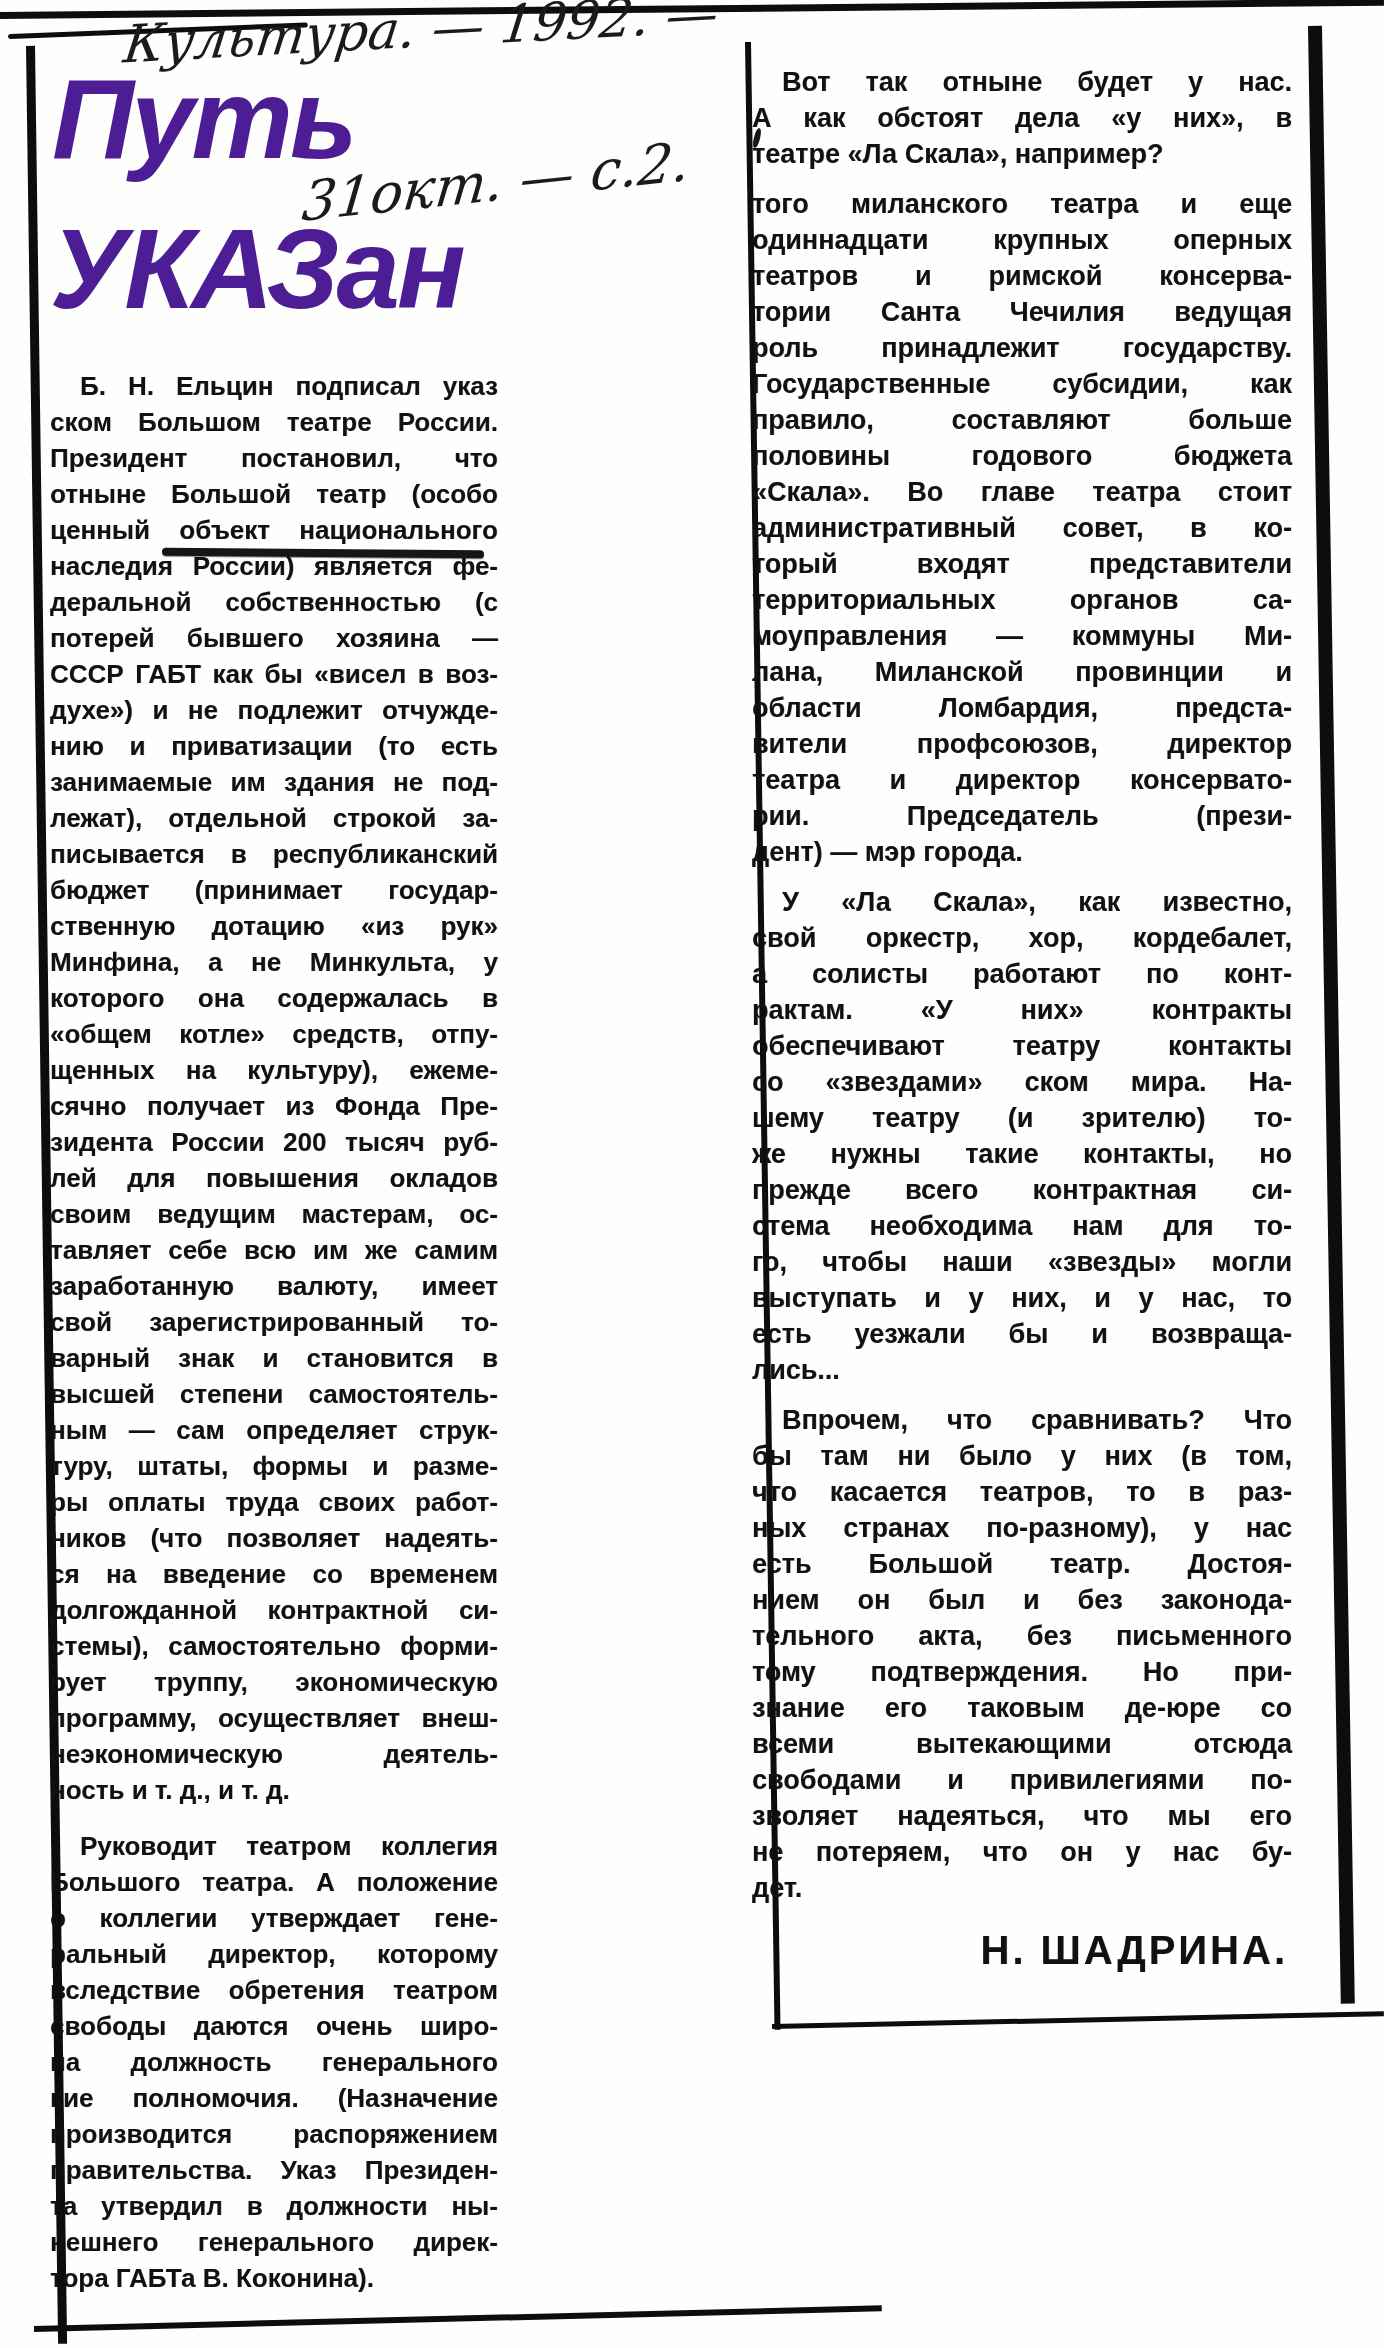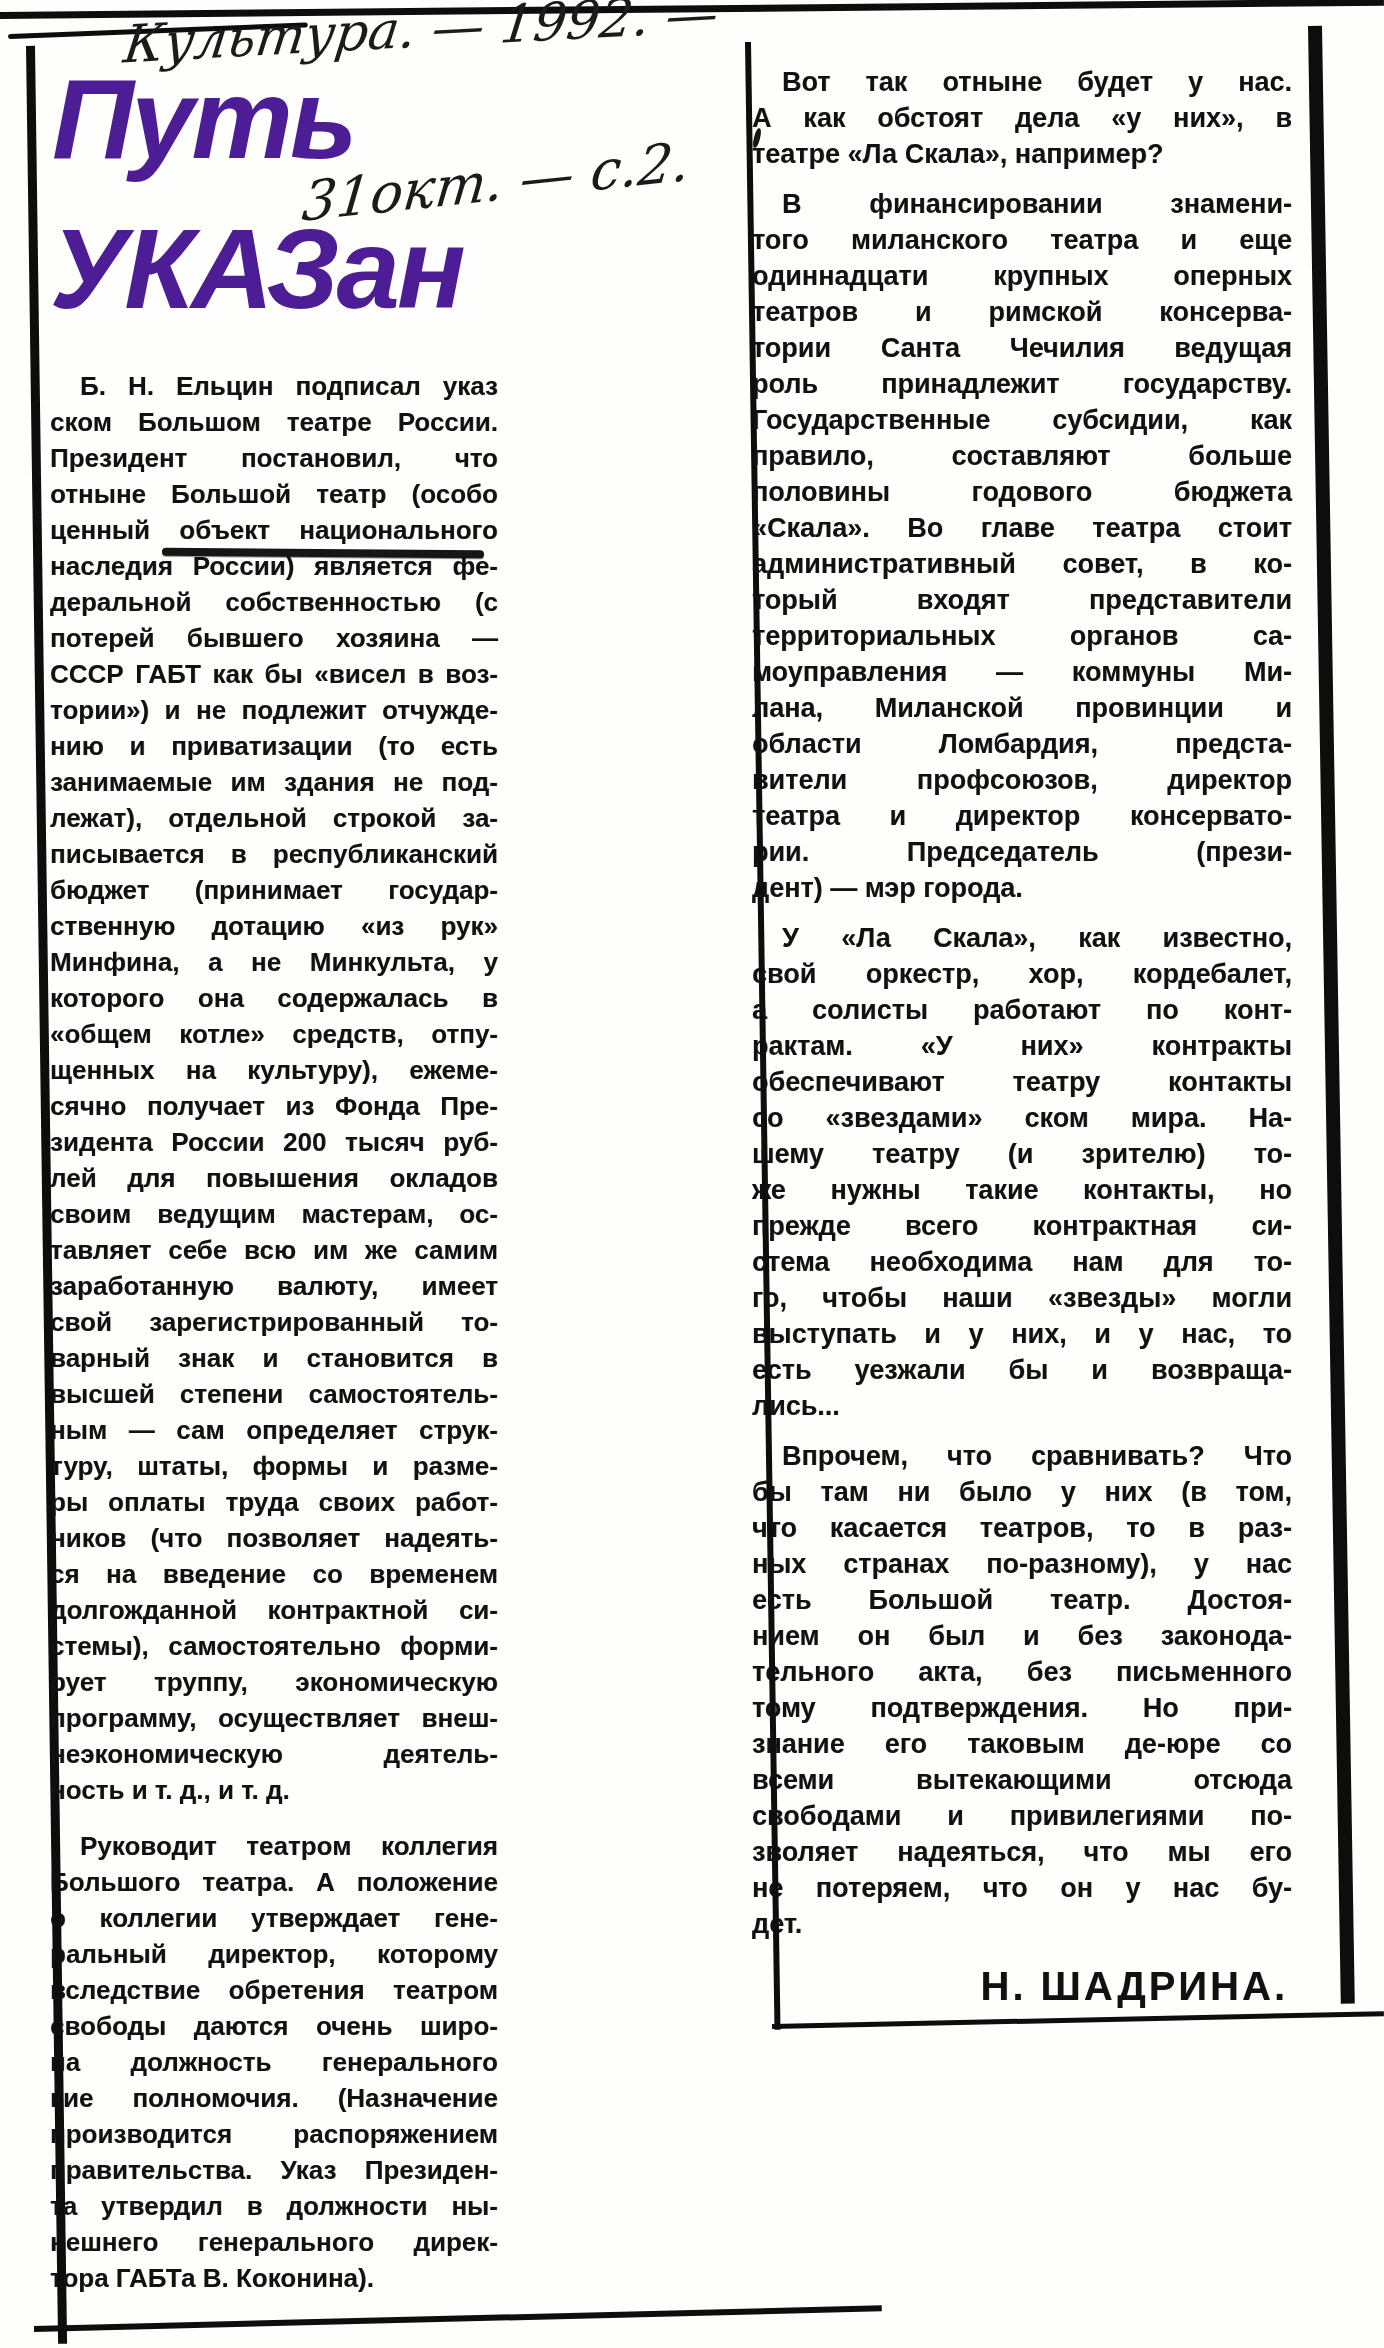--- a/index.html
+++ b/index.html
@@ -106,21 +106,21 @@
     <div class="para">
         <div class="tline first">Б. Н. Ельцин подписал указ</div>
         <div class="tline">ском Большом театре России.</div>
         <div class="tline">Президент постановил, что</div>
         <div class="tline">отныне Большой театр (особо</div>
         <div class="tline">ценный объект национального</div>
         <div class="tline">наследия России) является фе-</div>
         <div class="tline">деральной собственностью (с</div>
         <div class="tline">потерей бывшего хозяина —</div>
         <div class="tline">СССР ГАБТ как бы «висел в воз-</div>
-        <div class="tline">тории») и не подлежит отчужде-</div>
+        <div class="tline">духе») и не подлежит отчужде-</div>
         <div class="tline">нию и приватизации (то есть</div>
         <div class="tline">занимаемые им здания не под-</div>
         <div class="tline">лежат), отдельной строкой за-</div>
         <div class="tline">писывается в республиканский</div>
         <div class="tline">бюджет (принимает государ-</div>
         <div class="tline">ственную дотацию «из рук»</div>
         <div class="tline">Минфина, а не Минкульта, у</div>
         <div class="tline">которого она содержалась в</div>
         <div class="tline">«общем котле» средств, отпу-</div>
         <div class="tline">щенных на культуру), ежеме-</div>
@@ -165,21 +165,20 @@
   <div class="pen-underline"></div>
   <div class="pen-mark"></div>
 
   <div class="col col2">
     <div class="para">
         <div class="tline first">Вот так отныне будет у нас.</div>
         <div class="tline">А как обстоят дела «у них», в</div>
         <div class="tline lastline">театре «Ла Скала», например?</div>
       </div>
     <div class="para">
-        <div class="tline first">В финансировании знамени-</div>
         <div class="tline">того миланского театра и еще</div>
         <div class="tline">одиннадцати крупных оперных</div>
         <div class="tline">театров и римской консерва-</div>
         <div class="tline">тории Санта Чечилия ведущая</div>
         <div class="tline">роль принадлежит государству.</div>
         <div class="tline">Государственные субсидии, как</div>
         <div class="tline">правило, составляют больше</div>
         <div class="tline">половины годового бюджета</div>
         <div class="tline">«Скала». Во главе театра стоит</div>
         <div class="tline">административный совет, в ко-</div>

